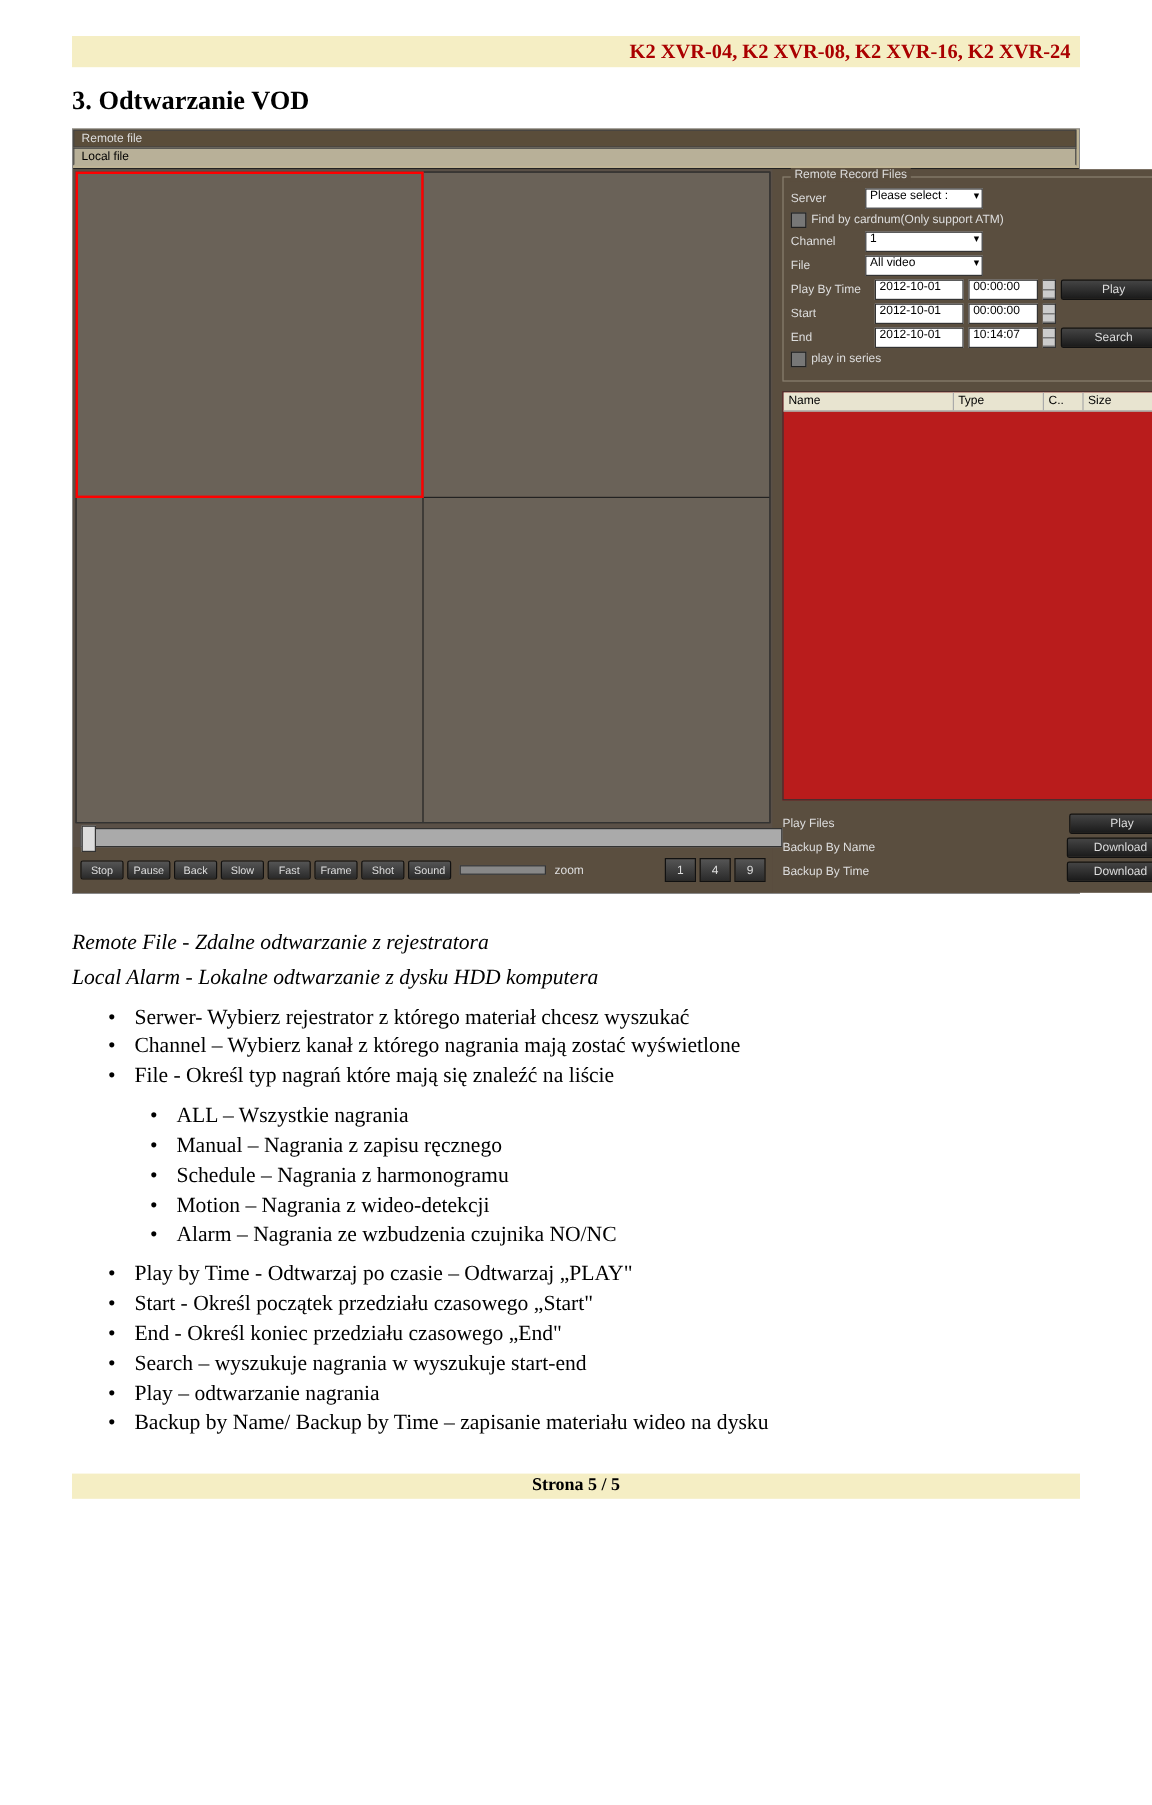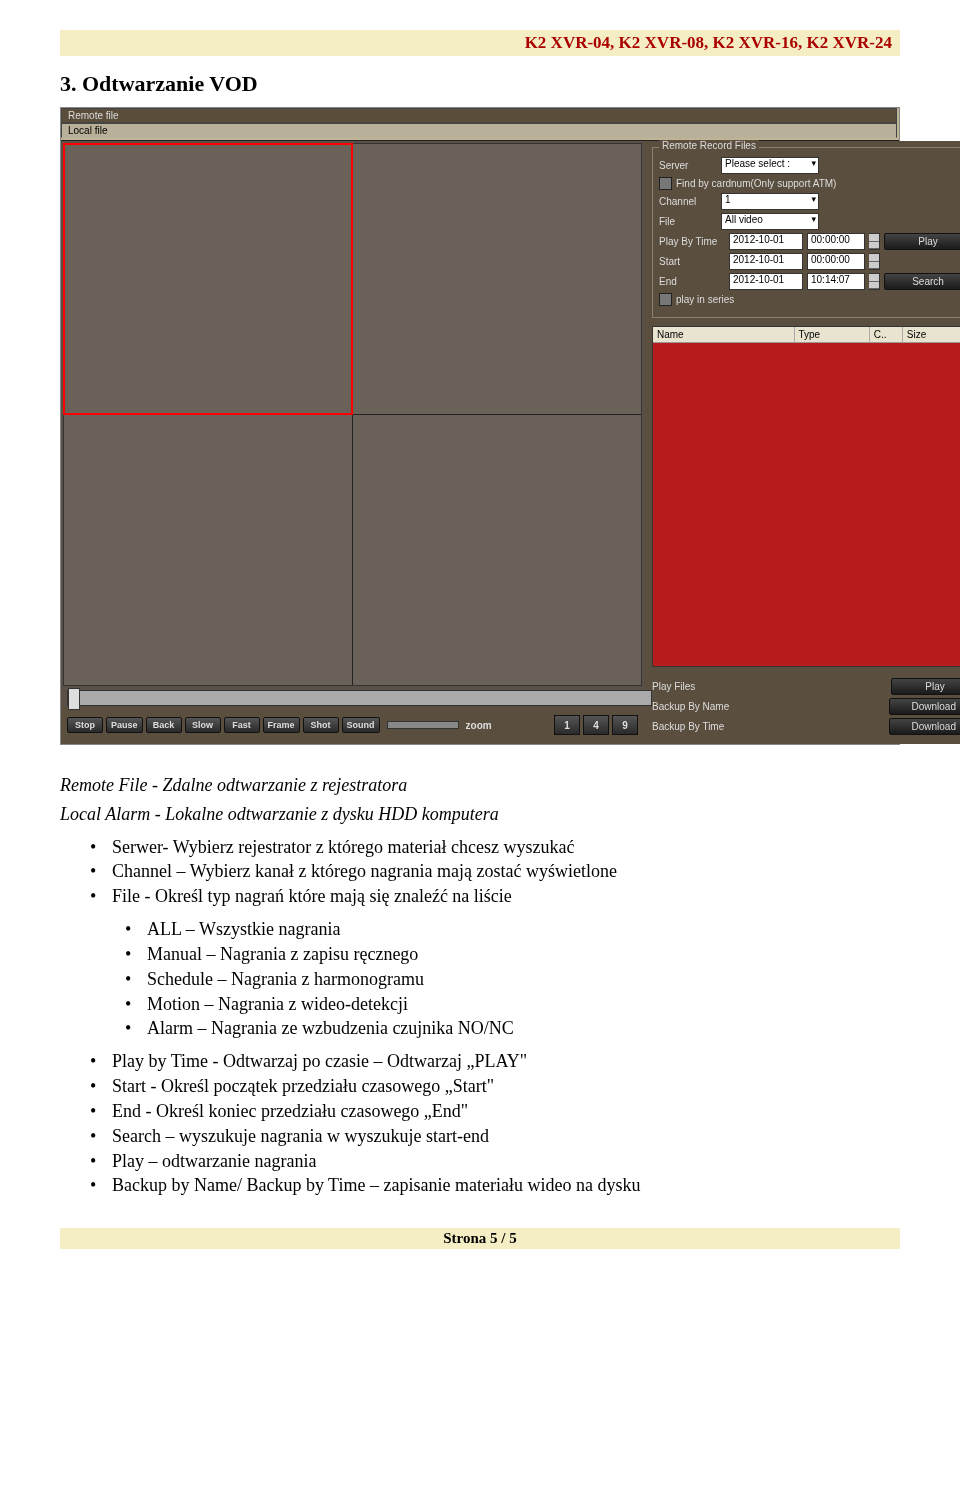--- a/index.html
+++ b/index.html
@@ -80,21 +80,20 @@
     margin: -1px;
     z-index: 1;
   }
   .playback-bar {
     height: 34px;
     background: #5a4e3f;
     display: flex;
     align-items: center;
     padding: 2px 6px;
     gap: 3px;
-    font-weight: bold;
   }
   .timeline {
     height: 14px;
     background: #aaa;
     border: 1px solid #333;
     width: 100%;
     margin: 2px 6px 0 6px;
     position: relative;
   }
   .timeline .thumb {

